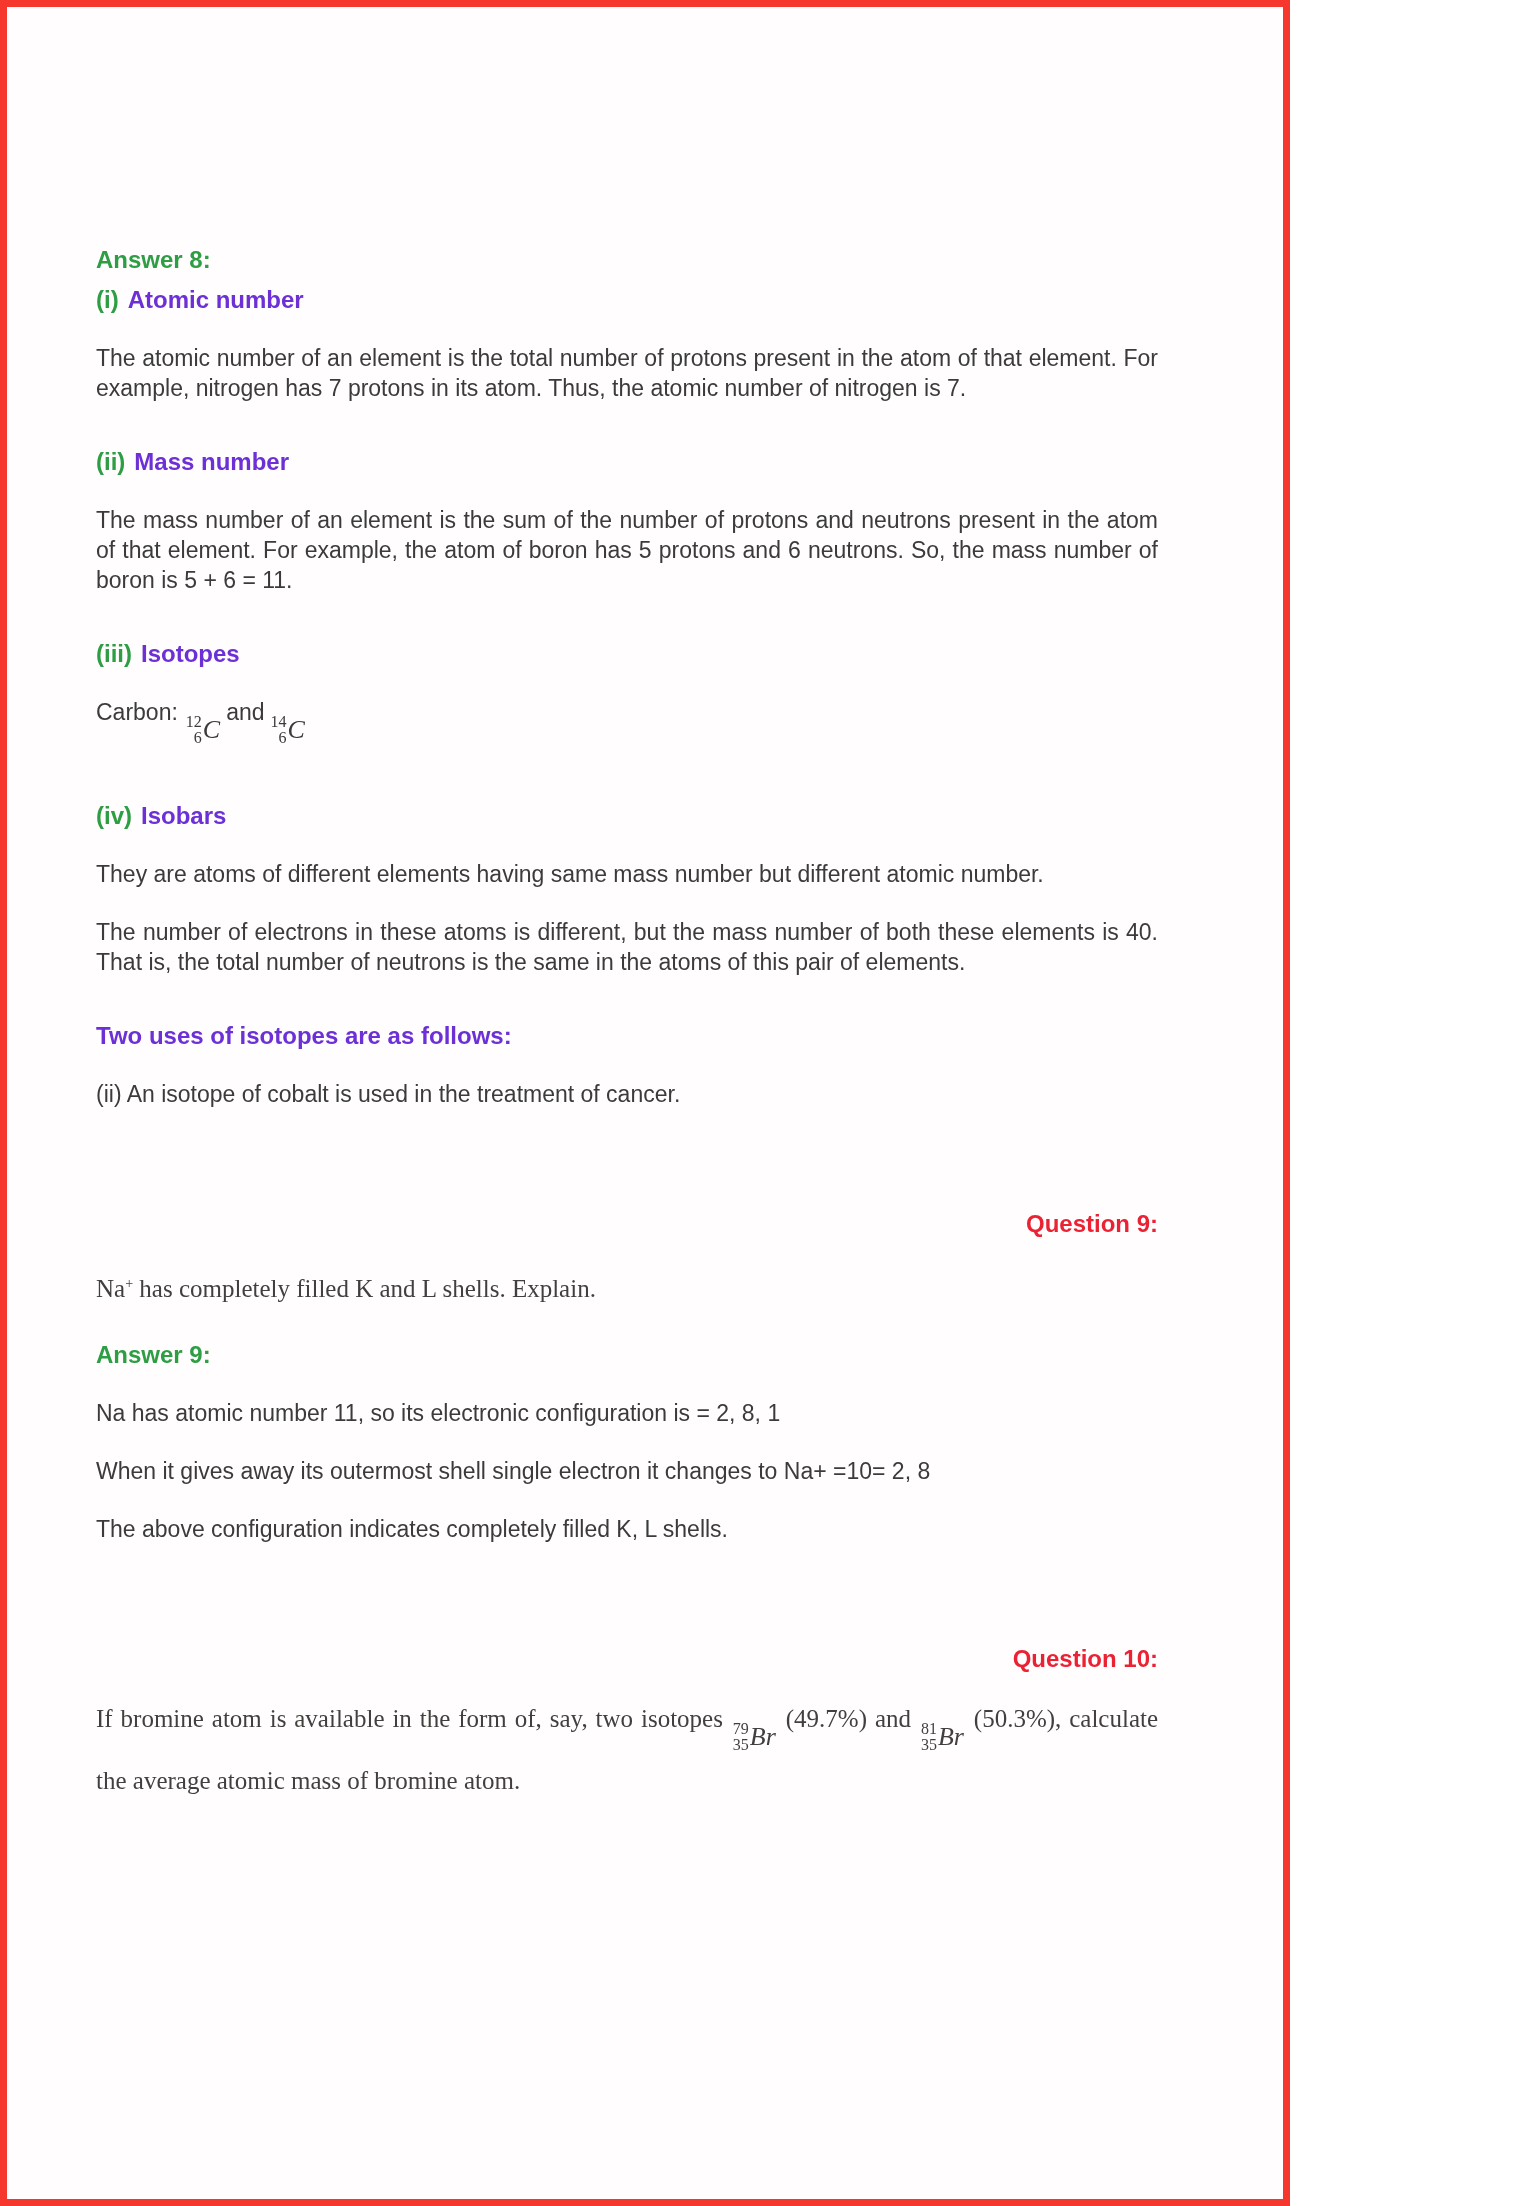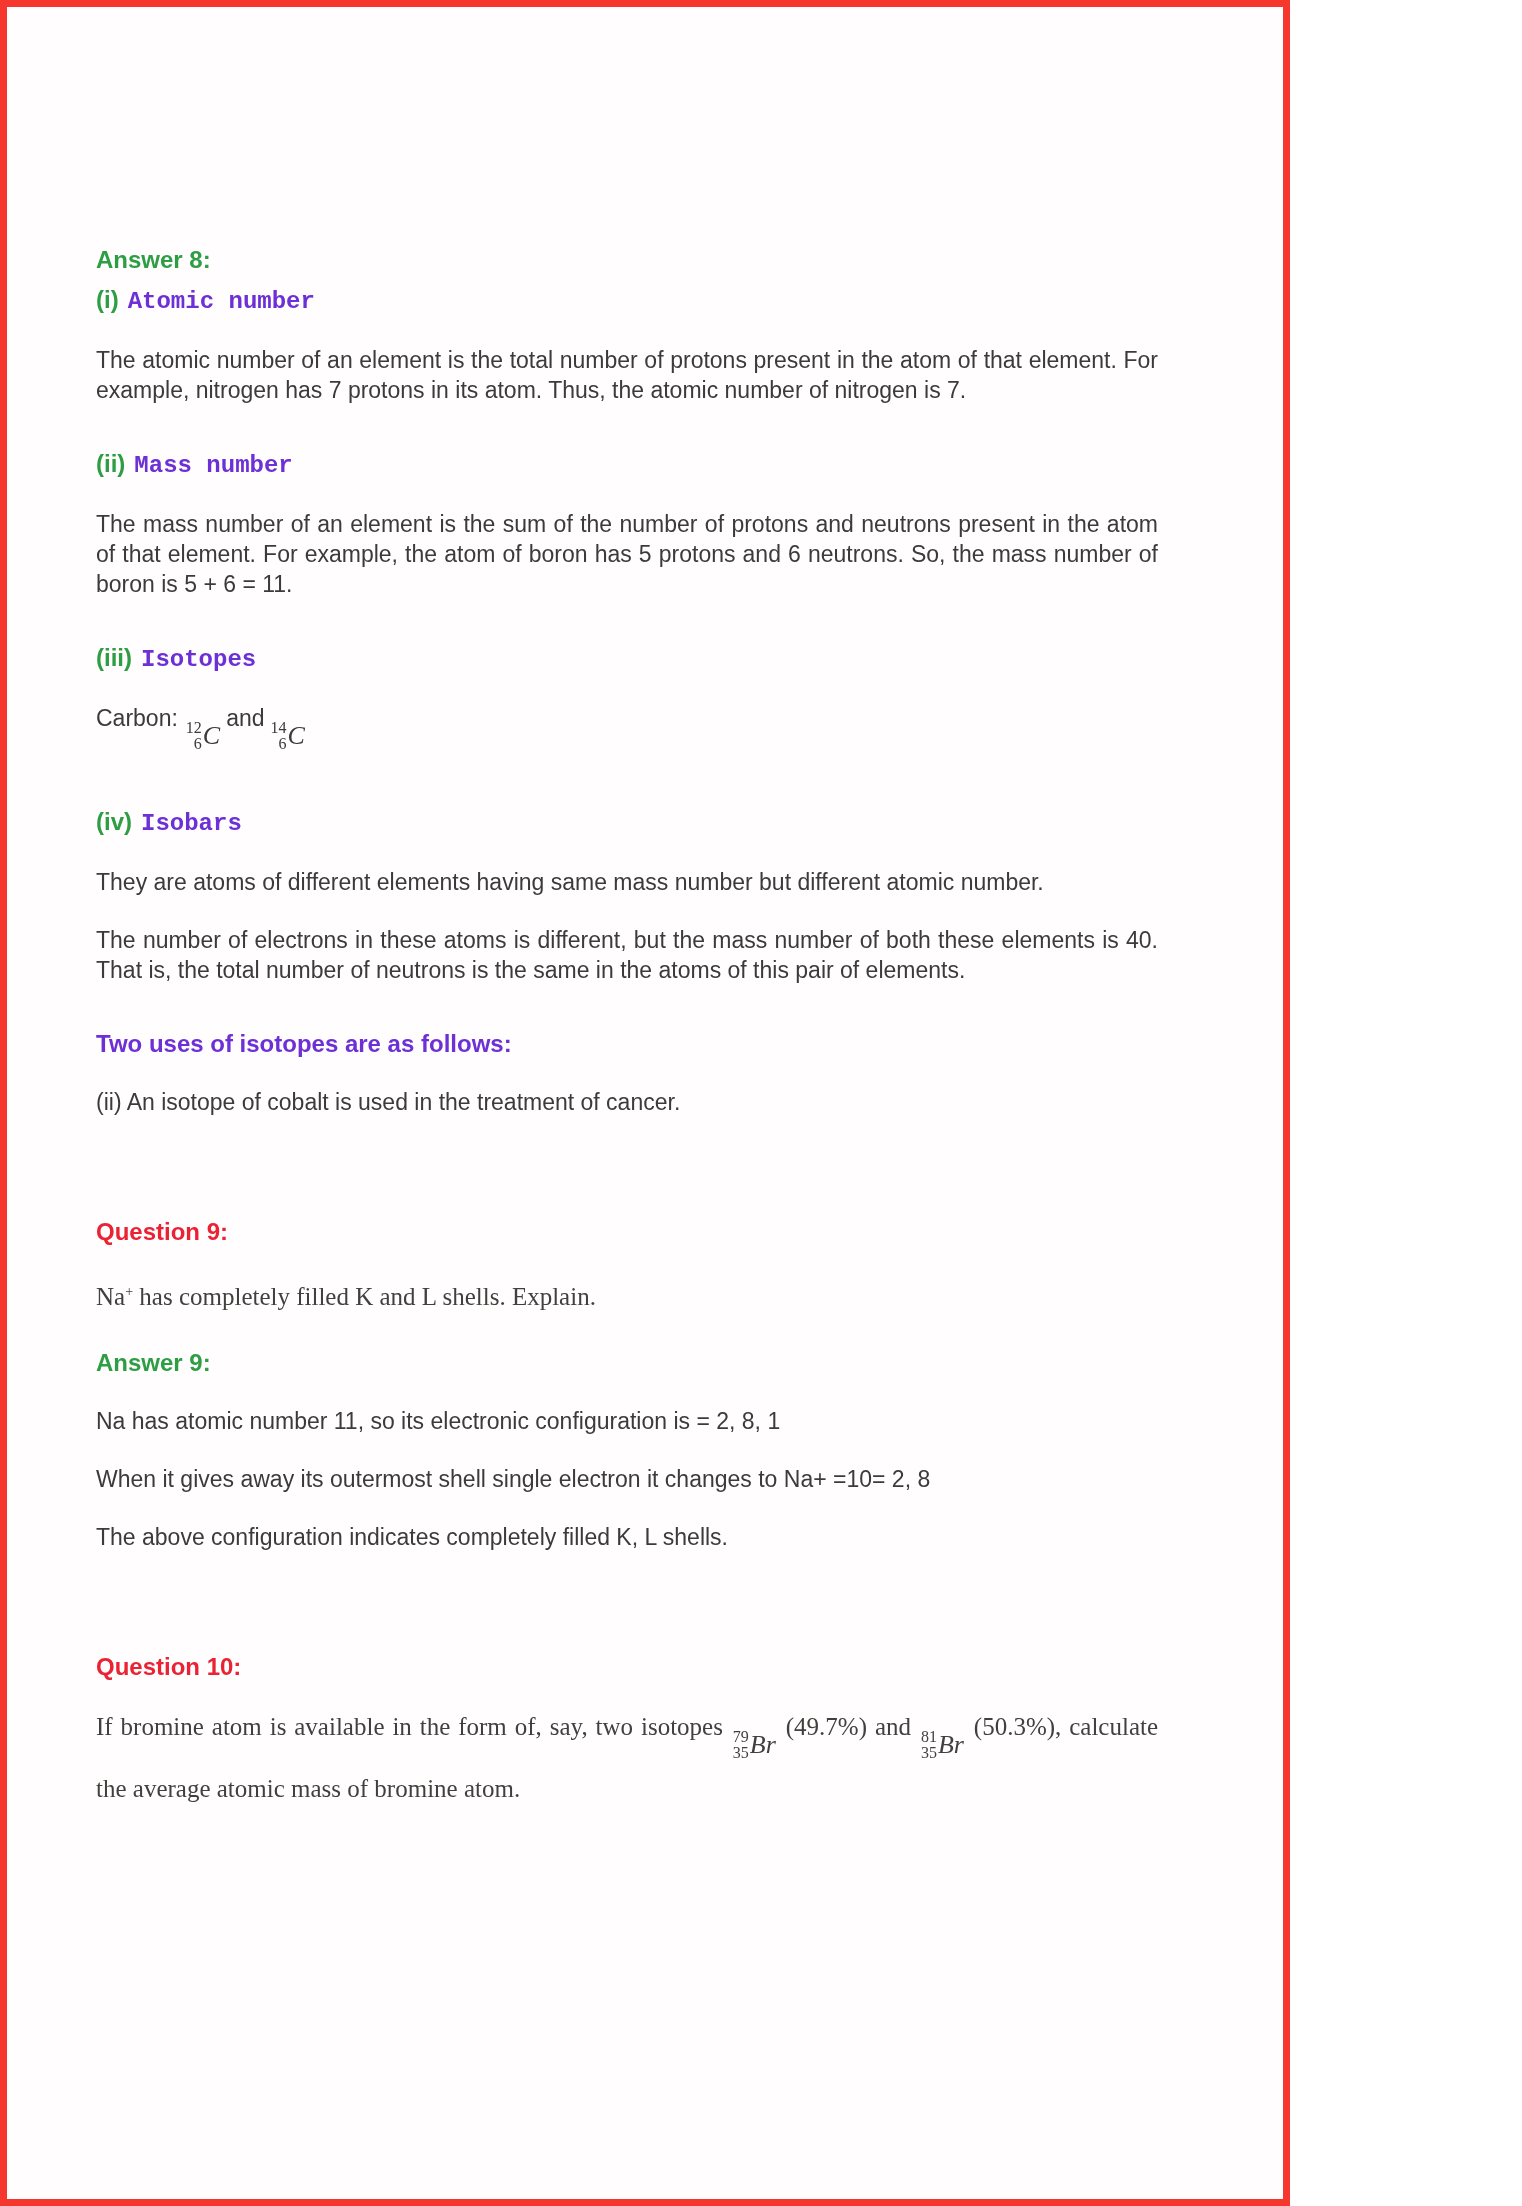--- a/index.html
+++ b/index.html
@@ -31,21 +31,21 @@
     line-height:30px;
     margin:0;
   }
   .sub-heading{
     font-size:24px;
     font-weight:bold;
     line-height:30px;
     margin:44px 0 26px 0;
   }
   .sub-heading .marker{color:var(--answer-green);margin-right:9px;}
-  .sub-heading .sub-title{color:var(--title-purple);font-weight:600;font-family:Liberation Mono, monospace;}
+  .sub-heading .sub-title{color:var(--title-purple);font-weight:600;}
   .first-sub{margin-top:10px;}
   .body-para{
     font-size:23px;
     line-height:30px;
     margin:28px 0;
     text-align:justify;
     color:var(--body-text);
   }
   .no-justify{text-align:left;}
   .purple-heading{
@@ -54,20 +54,21 @@
     font-weight:bold;
     line-height:30px;
     margin:44px 0 28px 0;
   }
   .question-heading{
     color:var(--question-red);
     font-size:24px;
     font-weight:bold;
     line-height:30px;
     margin:12px 0 28px 0;
+    text-align:right;
   }
   .section-gap{margin-top:100px;}
   .serif-para{
     font-family:"Liberation Serif","DejaVu Serif",serif;
     font-size:25px;
     line-height:34px;
     color:var(--serif-text);
     margin:28px 0 34px 0;
   }
   .justify{text-align:justify;}

